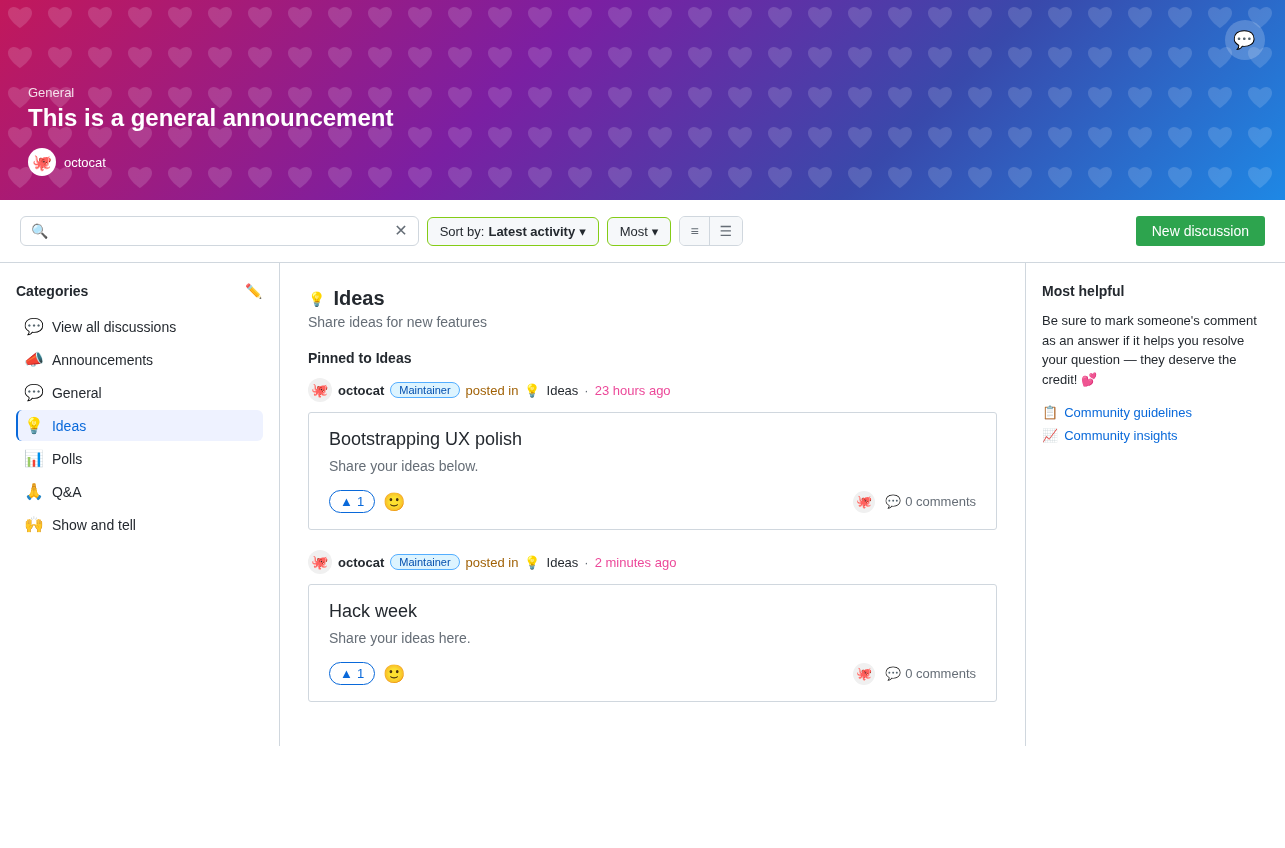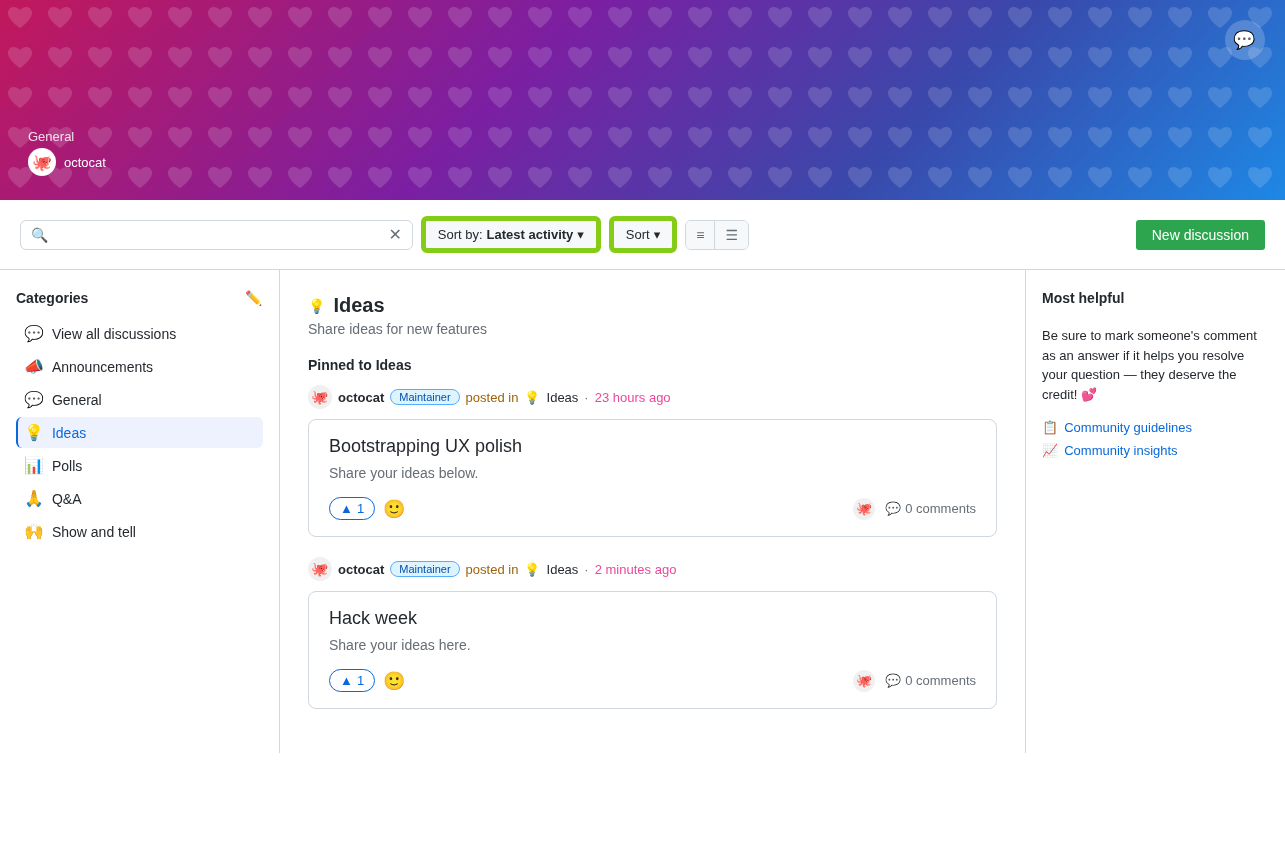--- a/index.html
+++ b/index.html
@@ -53,21 +53,21 @@
     }
     .search-box input {
       border: none; outline: none; flex: 1; font-size: 14px; color: #24292f; background: transparent;
     }
     .search-clear {
       cursor: pointer; color: #656d76; font-size: 16px; line-height: 1;
     }
     .search-icon { color: #656d76; font-size: 14px; }
     .sort-btn, .label-btn {
       display: flex; align-items: center; gap: 4px;
-      border: 5px solid #84cc16; border-radius: 6px;
+      border: 1px solid #84cc16; border-radius: 6px;
       background: #f6f8fa; padding: 6px 12px; cursor: pointer; font-size: 13px; color: #24292f;
       white-space: nowrap;
     }
     .view-btns { display: flex; border: 1px solid #d0d7de; border-radius: 6px; overflow: hidden; }
     .view-btn {
       padding: 6px 10px; cursor: pointer; background: #f6f8fa; color: #656d76; font-size: 14px;
       border: none; border-right: 1px solid #d0d7de;
     }
     .view-btn:last-child { border-right: none; }
     .spacer { flex: 1; }
@@ -133,21 +133,21 @@
     .maintainer-badge {
       background: #ddf4ff; color: #0550ae; border: 1px solid #54aeff;
       border-radius: 20px; padding: 1px 8px; font-size: 11px; font-weight: 500;
     }
     .posted-in { color: #a16207; }
     .category-tag { display: flex; align-items: center; gap: 4px; color: #24292f; font-weight: 500; }
     .time-ago { color: #ec4899; }
     .separator { color: #656d76; }
 
     .discussion-card {
-      border: 1px solid #d0d7de; border-radius: 8px;
+      border: 1px solid #d0d7de; border-radius: 3px;
       padding: 16px 20px; margin-bottom: 20px; background: #ffffff;
     }
     .discussion-title { font-size: 18px; font-weight: 500; color: #24292f; margin-bottom: 8px; }
     .discussion-body { font-size: 14px; color: #656d76; margin-bottom: 16px; }
     .discussion-footer {
       display: flex; align-items: center; justify-content: space-between;
     }
     .discussion-actions { display: flex; align-items: center; gap: 8px; }
     .upvote-btn {
       display: flex; align-items: center; gap: 4px;
@@ -166,21 +166,21 @@
     }
     .comments-count { display: flex; align-items: center; gap: 4px; color: #656d76; font-size: 13px; }
 
     
     .right-panel {
       width: 260px; min-width: 260px;
       padding: 20px 16px;
       border-left: 1px solid #d0d7de;
       background: #ffffff;
     }
-    .right-panel-title { font-size: 14px; font-weight: 600; color: #24292f; margin-bottom: 20px; }
+    .right-panel-title { font-size: 14px; font-weight: 600; color: #24292f; margin-bottom: 12px; }
     .helpful-text { font-size: 13px; color: #24292f; line-height: 1.5; margin-bottom: 16px; }
     .right-link {
       display: flex; align-items: center; gap: 6px;
       font-size: 13px; color: #0969da; text-decoration: none; margin-bottom: 8px;
       cursor: pointer;
     }
 
     
     .hearts-pattern { position: absolute; top: 0; left: 0; width: 100%; height: 100%; }
   </style>
@@ -194,41 +194,42 @@
       <pattern id="hearts" x="0" y="0" width="40" height="40" patternUnits="userSpaceOnUse">
         <path d="M20 28 C20 28 8 20 8 13 C8 9 11 7 14 7 C17 7 20 10 20 10 C20 10 23 7 26 7 C29 7 32 9 32 13 C32 20 20 28 20 28Z" fill="rgba(255,255,255,0.15)"></path>
       </pattern>
     </defs>
     <rect width="100%" height="100%" fill="url(#hearts)"></rect>
   </svg>
 
   <div class="banner-chat-icon">💬</div>
 
   <div class="banner-label">General</div>
+  <div class="banner-title">This is a general announcement</div>
   <div class="banner-author">
     <div class="avatar-small">🐙</div>
     <span class="banner-username">octocat</span>
   </div>
 </div>
 
 <div class="main-container">
 
   <div class="toolbar">
     <div class="search-box">
       <span class="search-icon">🔍</span>
       <input type="text" style="">
       <span class="search-clear">✕</span>
     </div>
     <button class="sort-btn">
       <span>Sort by:</span>
       <strong>Latest activity</strong>
       <span>▾</span>
     </button>
     <button class="label-btn">
-      <span>Sort</span>
+      <span>Most</span>
       <span>▾</span>
     </button>
     <div class="view-btns">
       <button class="view-btn">≡</button>
       <button class="view-btn">☰</button>
     </div>
     <div class="spacer"></div>
     <button class="new-discussion-btn">New discussion</button>
   </div>
 

